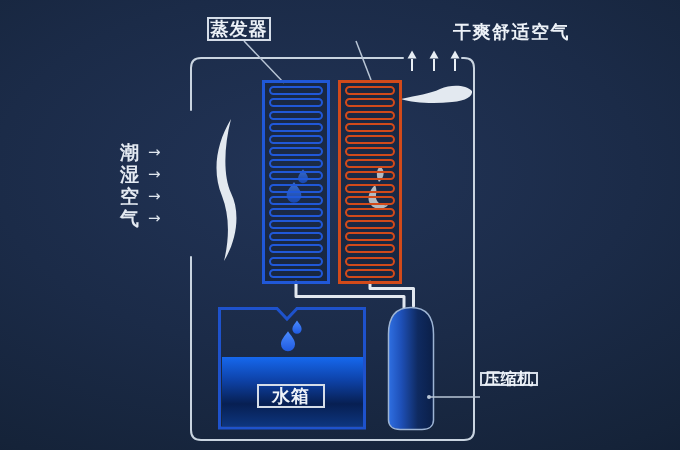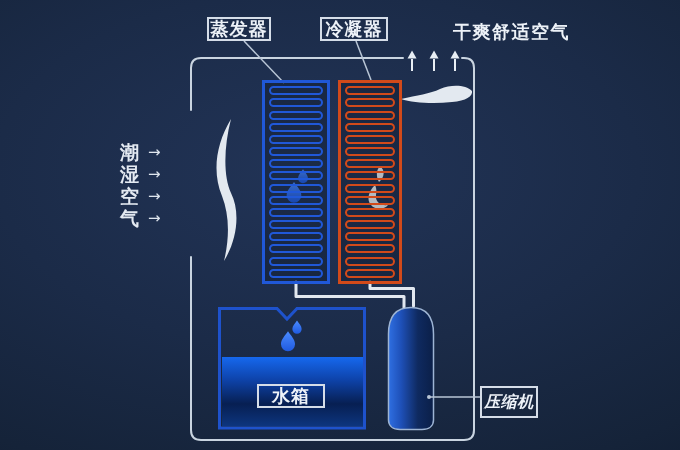--- a/index.html
+++ b/index.html
@@ -33,21 +33,21 @@
   .coil{position:absolute;display:flex;flex-direction:column;justify-content:space-evenly;background:rgba(8,14,28,0.25);}
   .coil-evap{left:262px;top:80px;width:68px;height:204px;border:3px solid var(--evap,#2058d8);}
   .coil-cond{left:338px;top:80px;width:64px;height:204px;border:3px solid var(--cond,#d24a1a);}
   .fin{height:9px;margin:0 4px;border-radius:5px;border:2px solid;background:transparent;}
   .coil-evap .fin{border-color:var(--evap,#2058d8);}
   .coil-cond .fin{border-color:var(--cond,#d24a1a);}
 
   .tank-label{left:257px;top:384px;width:68px;height:24px;font-size:18px;}
   .evap-label{left:207px;top:17px;width:64px;height:24px;}
   .cond-label{left:320px;top:17px;width:68px;height:24px;}
-  .comp-label{left:480px;top:386px;width:58px;height:32px;font-size:16px;letter-spacing:0.5px;font-style:italic;}
+  .comp-label{left:480px;top:372px;width:58px;height:14px;font-size:16px;letter-spacing:0.5px;}
 </style>
 </head>
 <body>
 
 <div class="stage">
 
   <svg class="overlay" viewBox="0 0 680 450">
     <defs>
       <linearGradient id="waterGrad" x1="0" y1="0" x2="0" y2="1">
         <stop offset="0" stop-color="#1668ee"></stop>
@@ -159,21 +159,20 @@
       <div class="fin"></div>
       <div class="fin"></div>
       <div class="fin"></div>
       <div class="fin"></div>
       <div class="fin"></div>
       <div class="fin"></div>
       <div class="fin"></div>
     </div>
 
   <div class="tagbox evap-label">蒸发器</div>
-  <div class="tagbox cond-label">冷凝器</div>
   <div class="plain-text" style="left:421px;top:20px;">干爽舒适空气</div>
   <div class="tagbox tank-label">水箱</div>
   <div class="tagbox comp-label">压缩机</div>
 
   <div class="humid-col">
     <div class="humid-row">
       <span class="humid-char">潮</span>
       <span class="humid-arrow">→</span>
     </div>
     <div class="humid-row">

